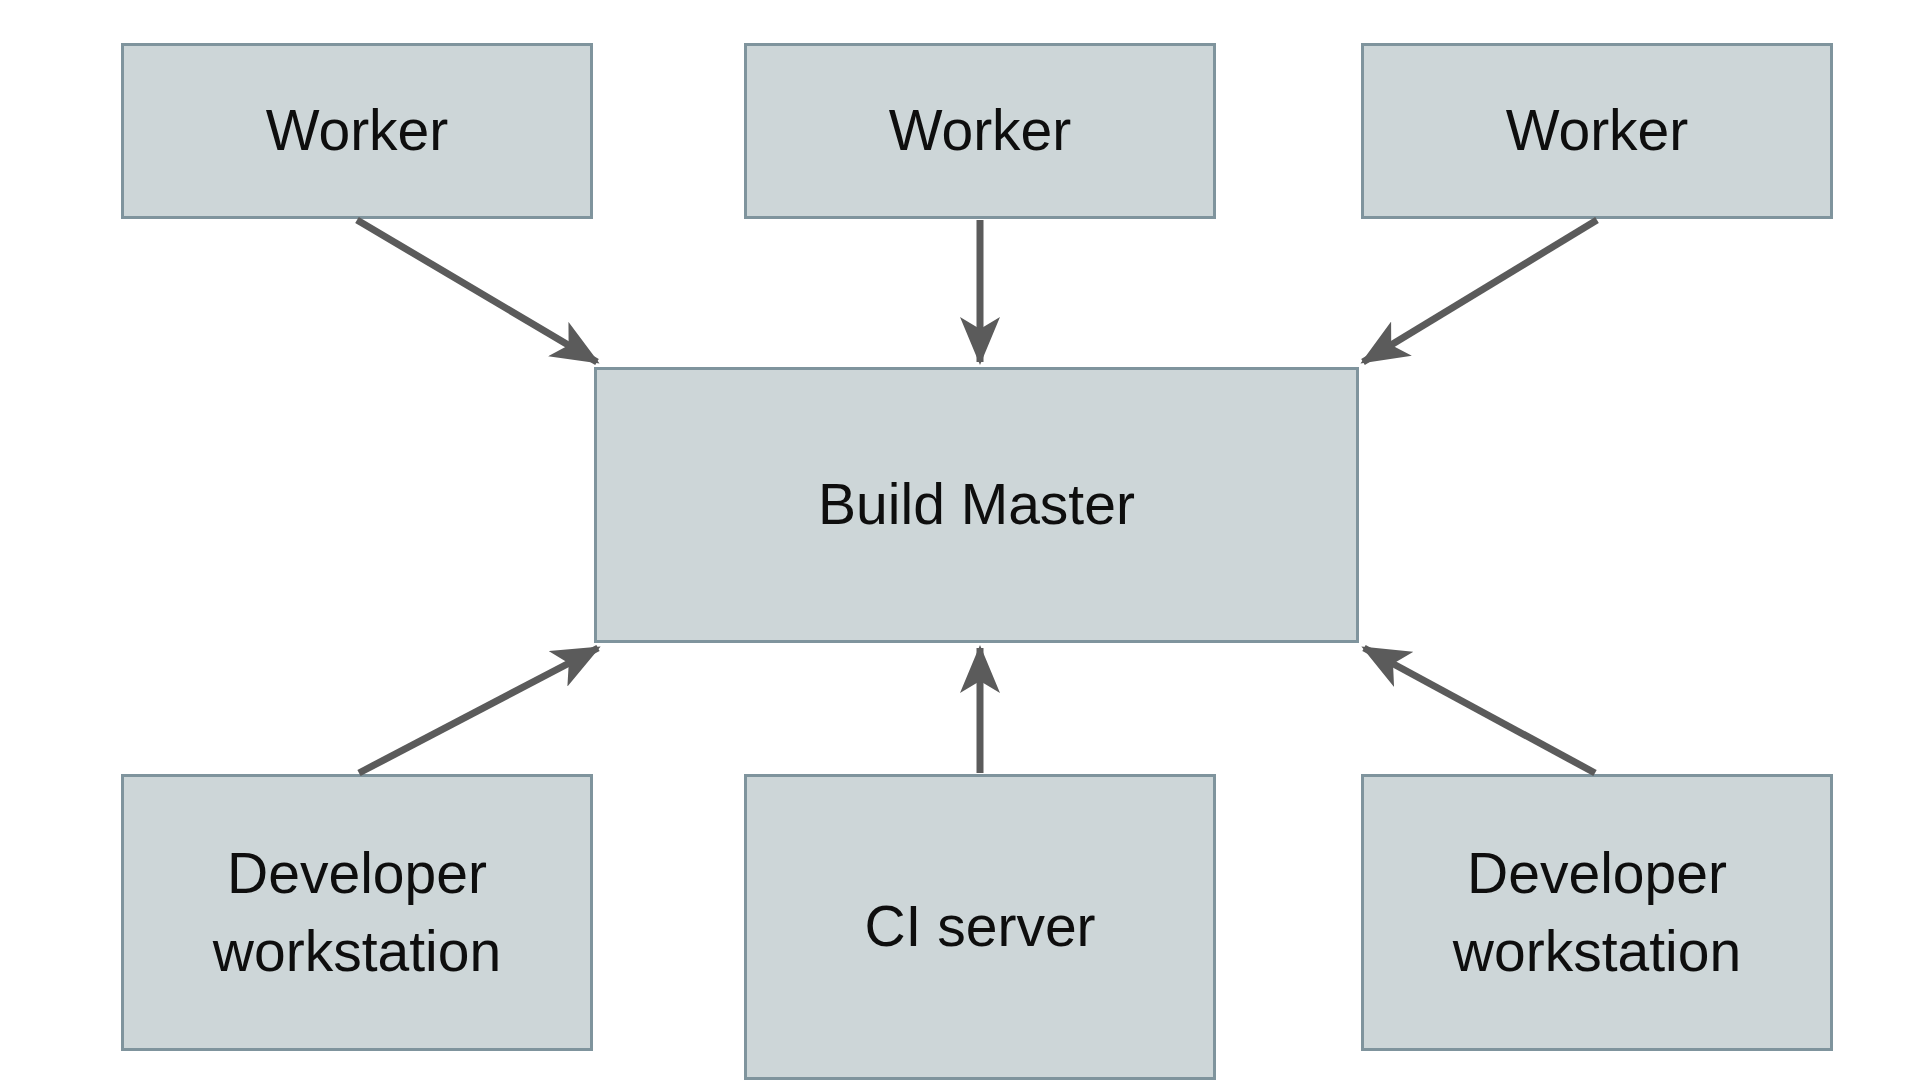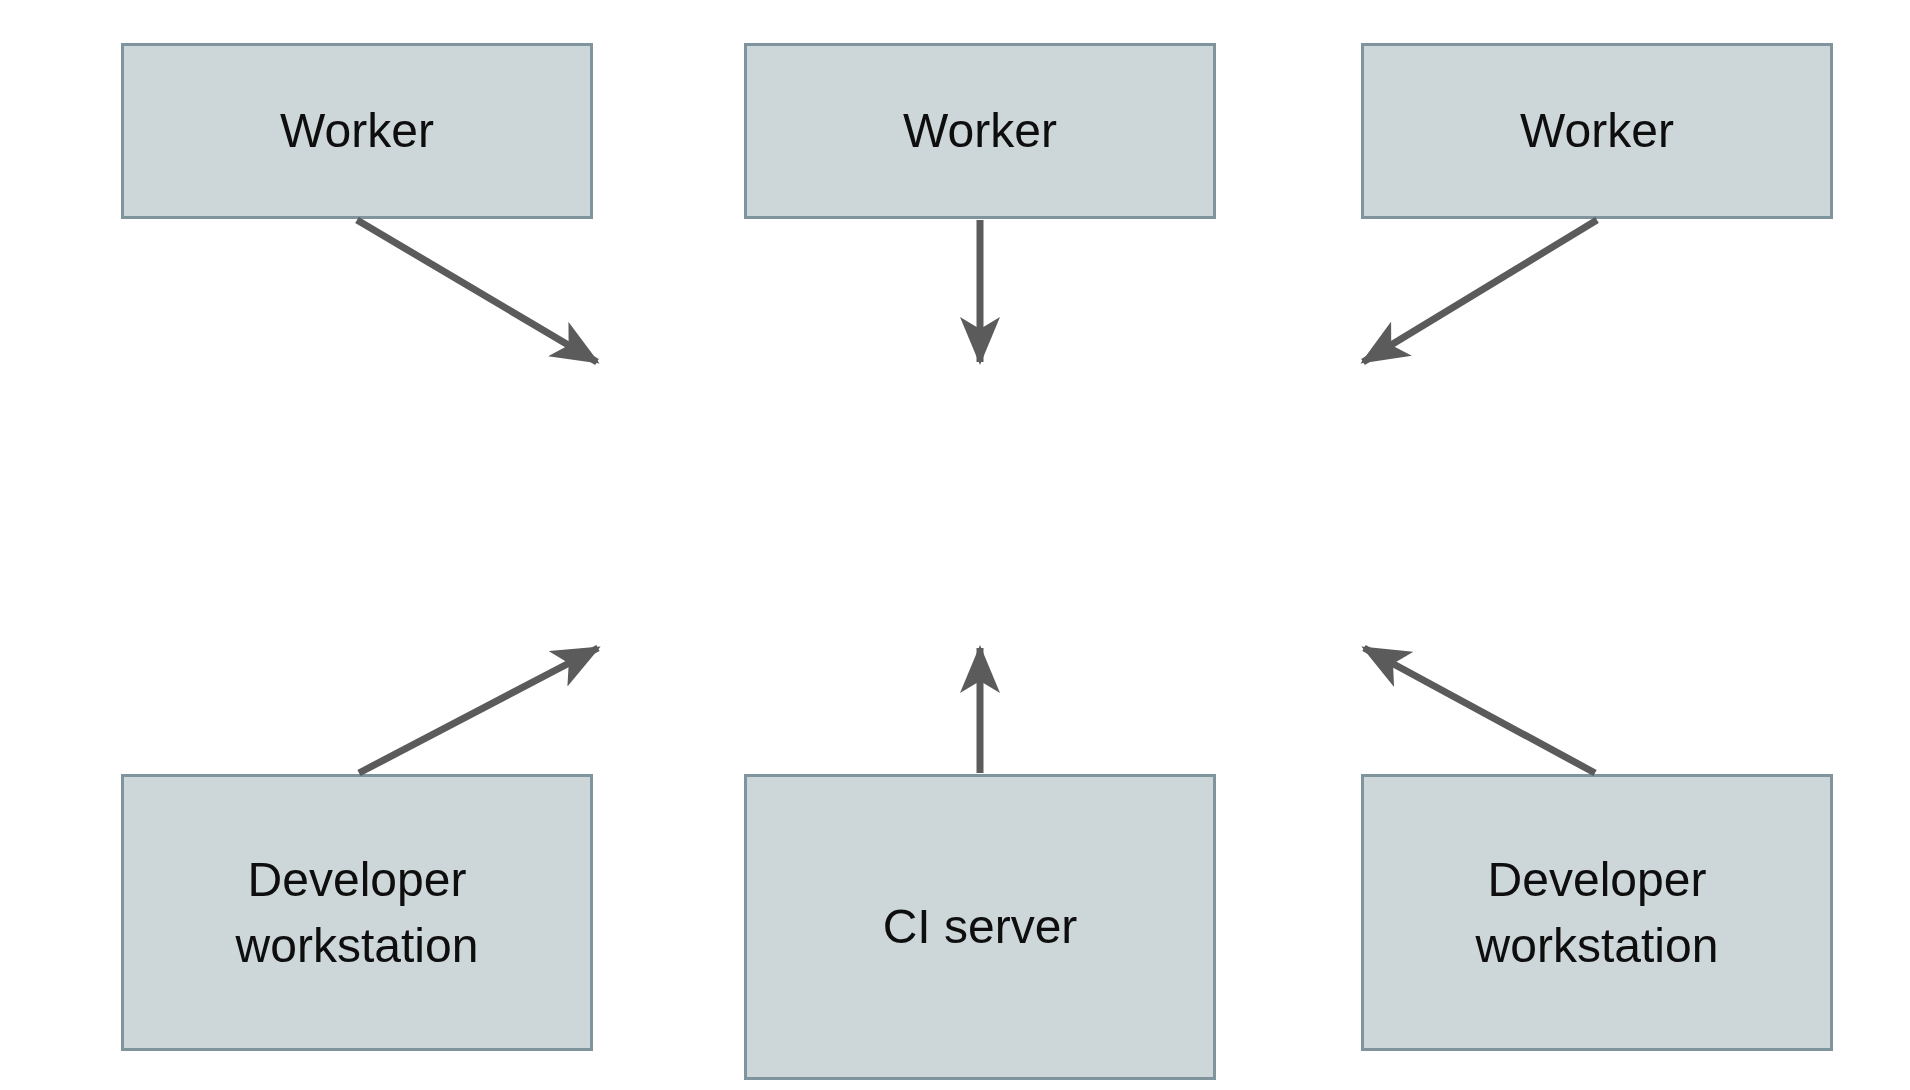--- a/index.html
+++ b/index.html
@@ -14,21 +14,21 @@
   .node {
     position: absolute;
     box-sizing: border-box;
     background: #cdd6d8;
     border: 3px solid #7f949d;
     display: flex;
     align-items: center;
     justify-content: center;
     text-align: center;
     color: #0e0e0e;
-    font-size: 48px;
+    font-size: 57px;
     line-height: 1.36;
   }
   .node .label { display: block; padding: 0 8px; }
   
   .n-worker-1      { left: 121px;  top: 43px;  width: 472px; height: 176px; }
   .n-worker-2      { left: 744px;  top: 43px;  width: 472px; height: 176px; }
   .n-worker-3      { left: 1361px; top: 43px;  width: 472px; height: 176px; }
   .n-build-master  { left: 594px;  top: 367px; width: 765px; height: 276px; }
   .n-dev-ws-1      { left: 121px;  top: 774px; width: 472px; height: 277px; }
   .n-ci-server     { left: 744px;  top: 774px; width: 472px; height: 306px; }
@@ -52,20 +52,23 @@
   <div class="node n-worker-1">
     <span class="label">Worker</span>
   </div>
   <div class="node n-worker-2">
     <span class="label">Worker</span>
   </div>
   <div class="node n-worker-3">
     <span class="label">Worker</span>
   </div>
 
+  <div class="node n-build-master">
+    <span class="label">Build Master</span>
+  </div>
 
   <div class="node n-dev-ws-1">
     <span class="label">Developer workstation</span>
   </div>
   <div class="node n-ci-server">
     <span class="label">CI server</span>
   </div>
   <div class="node n-dev-ws-2">
     <span class="label">Developer workstation</span>
   </div>

